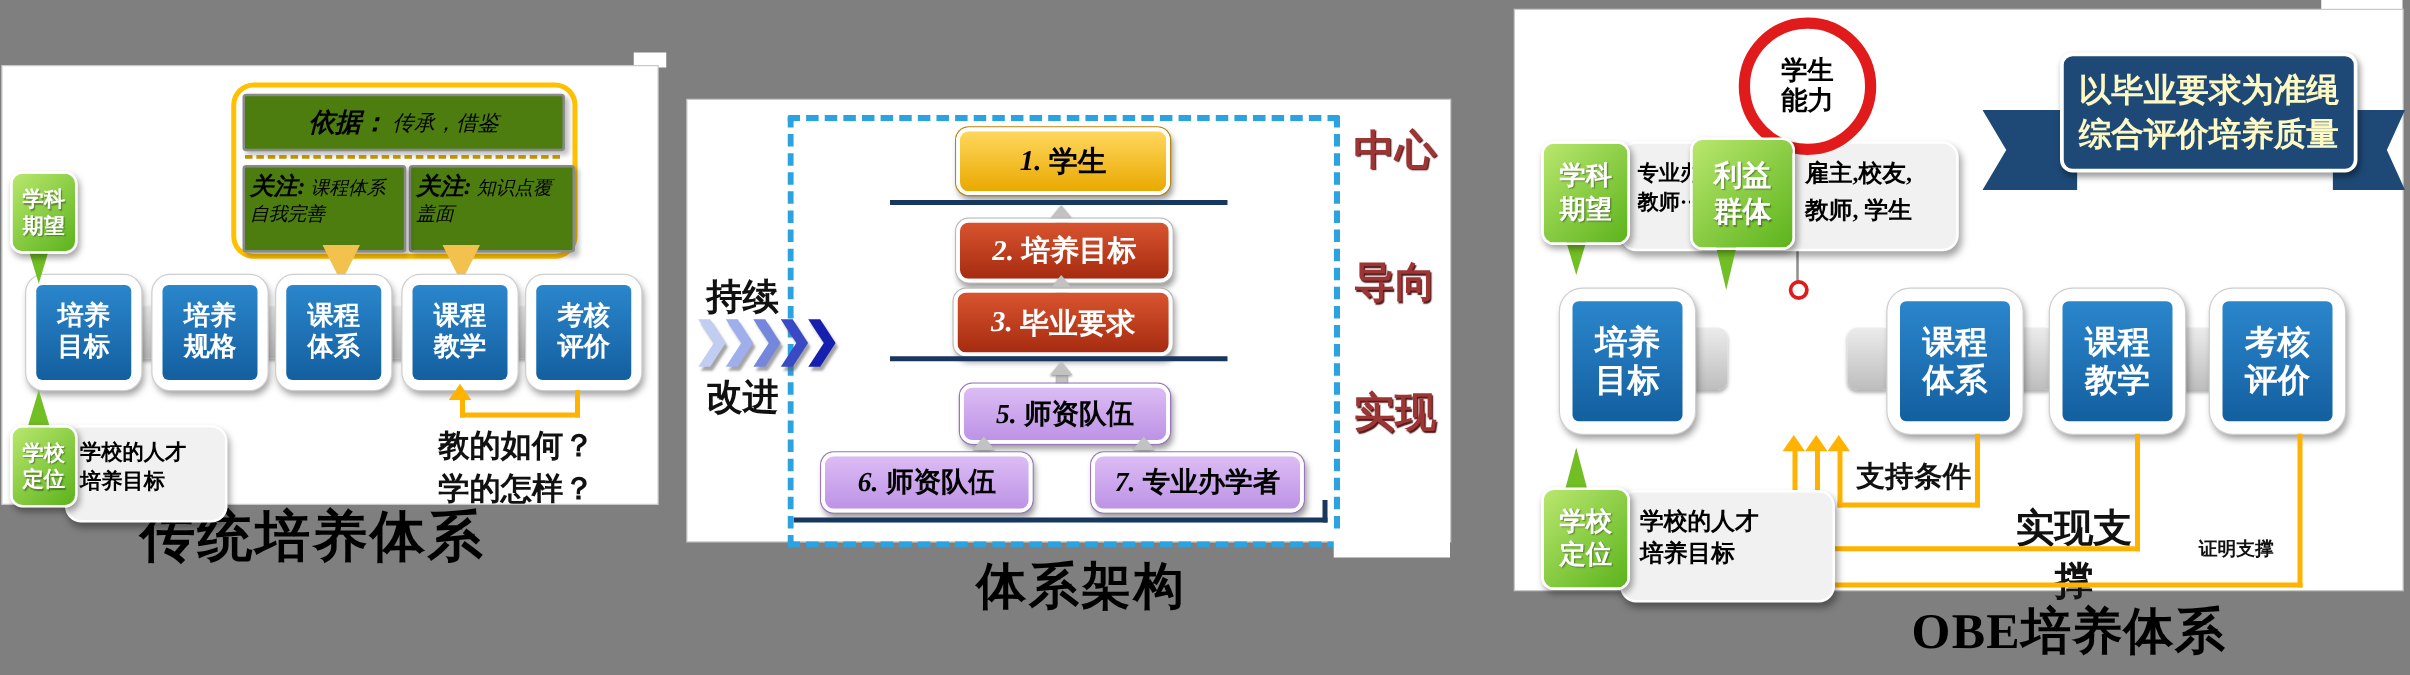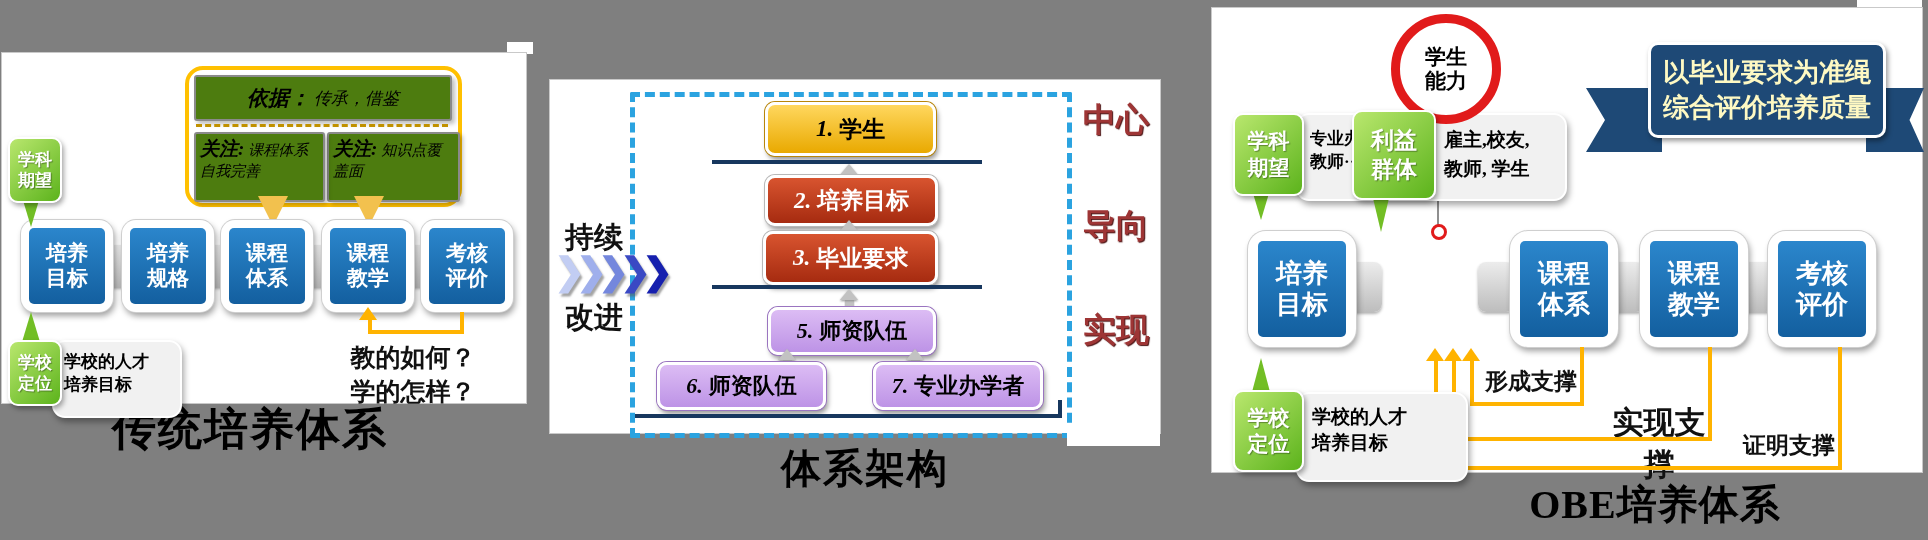--- a/index.html
+++ b/index.html
@@ -236,33 +236,33 @@
       </div>
     <div class="frame" style="left:556px;top:223px;width:108px;height:116px;border-radius:18px">
         <div class="fill blue" style="inset:10px;font-size:26px">考核
 评价</div>
       </div>
 
     <div class="gline" style="left:368px;top:339px;width:4px;height:59px"></div>
     <div class="gline" style="left:258px;top:394px;width:114px;height:4px"></div>
     <div class="gline" style="left:258px;top:352px;width:4px;height:46px"></div>
     <div class="ghead" style="left:250px;top:340px"></div>
-    <div class="abs kai" style="left:262px;top:358px;width:114px;font-size:23px;text-align:center">形成支撑</div>
+    <div class="abs kai" style="left:262px;top:358px;width:114px;font-size:23px;text-align:center">支持条件</div>
 
     <div class="gline" style="left:496px;top:339px;width:4px;height:94px"></div>
     <div class="gline" style="left:240px;top:429px;width:260px;height:4px"></div>
     <div class="gline" style="left:240px;top:352px;width:4px;height:81px"></div>
     <div class="ghead" style="left:232px;top:340px"></div>
     <div class="abs kai" style="left:390px;top:394px;width:114px;font-size:31px;text-align:center">实现支撑</div>
 
     <div class="gline" style="left:626px;top:339px;width:4px;height:123px"></div>
     <div class="gline" style="left:222px;top:458px;width:408px;height:4px"></div>
     <div class="gline" style="left:222px;top:352px;width:4px;height:110px"></div>
     <div class="ghead" style="left:214px;top:340px"></div>
-    <div class="abs kai" style="left:520px;top:422px;width:114px;font-size:23px;text-align:center">证明支撑</div>
+    <div class="abs kai" style="left:520px;top:422px;width:114px;font-size:15px;text-align:center">证明支撑</div>
 
     <div class="bubble pre" style="left:84px;top:384px;width:154px;height:76px;font-size:19px;padding:10px 0 0 14px;z-index:3">学校的人才
 培养目标</div>
     <div class="callout" style="left:21px;top:382px;width:67px;height:78px;font-size:21px">学校
 定位</div>
     <div class="tail up" style="left:40px;top:350px;border-bottom-width:34px"></div>
   </div>
   <div class="caption" style="left:1490px;top:477px;width:330px;font-size:40px;letter-spacing:1px">OBE培养体系</div>
 
 </div>

